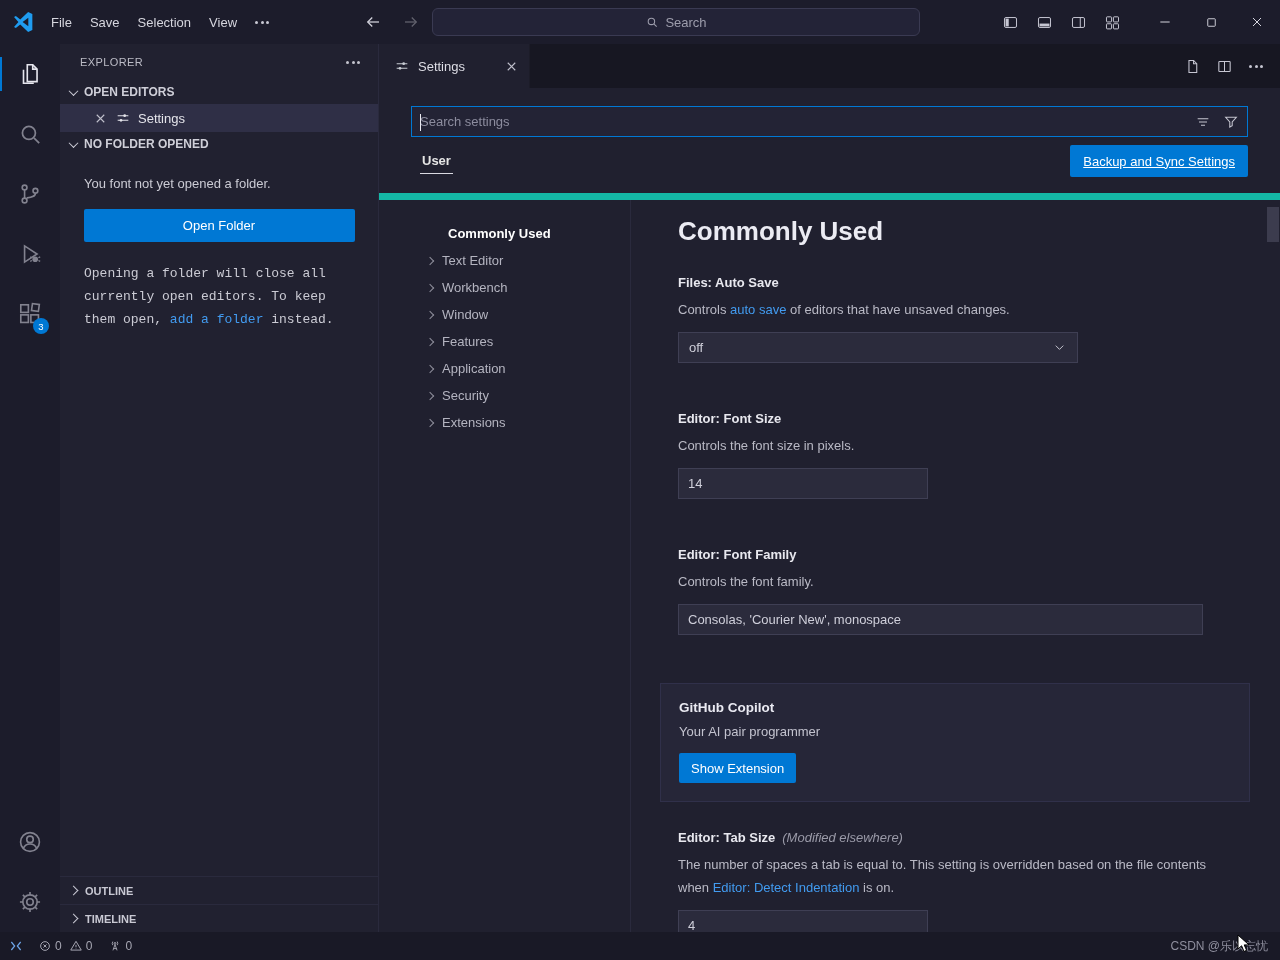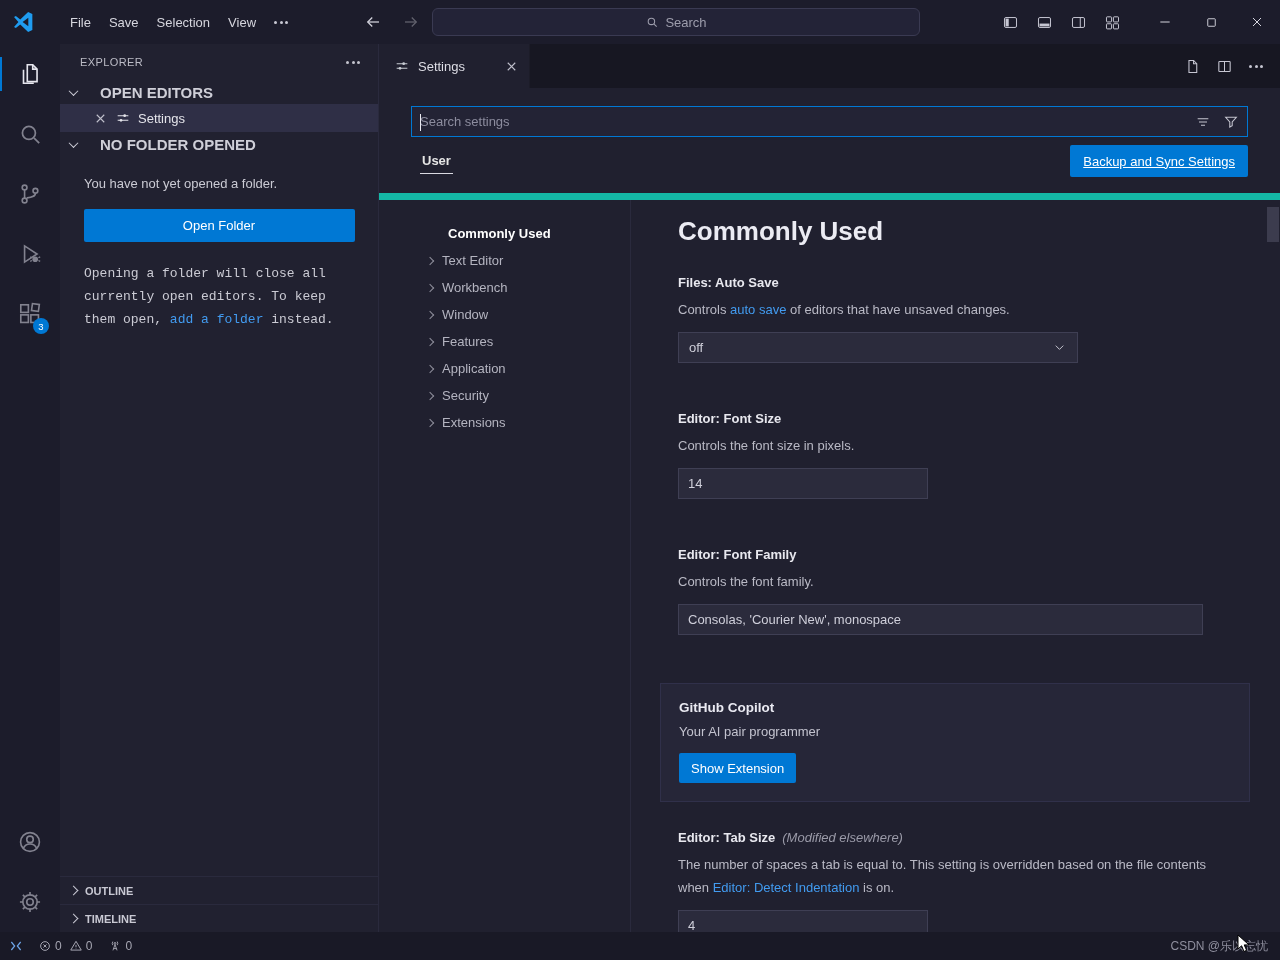--- a/index.html
+++ b/index.html
@@ -4,21 +4,21 @@
 <style>
   * { margin:0; padding:0; box-sizing:border-box; }
   html,body { width:1280px; height:960px; }
   body {
     font-family:"Liberation Sans","DejaVu Sans",sans-serif;
     font-size:13px; color:#cccccc; background:#1c1c2b; overflow:hidden;
   }
   .window { position:relative; width:1280px; height:960px; display:flex; flex-direction:column; overflow:hidden; }
 
   
-  .titlebar { flex:0 0 44px; background:#1c1c2b; display:flex; align-items:center; position:relative; z-index:5;gap:19px; }
+  .titlebar { flex:0 0 44px; background:#1c1c2b; display:flex; align-items:center; position:relative; z-index:5; }
   .logo { width:22px; height:22px; margin:0 8px 0 12px; flex:0 0 auto; }
   .menus { display:flex; align-items:center; }
   .menu-item { padding:4px 9px; color:#d6d6de; border-radius:5px; }
   .dots { display:flex; gap:2.5px; align-items:center; }
   .dots i { width:3px; height:3px; border-radius:50%; background:currentColor; }
   .menu-more { padding:6px 9px; color:#c9c9d4; }
   .nav-arrows { position:absolute; left:360px; top:0; height:44px; display:flex; gap:12px; align-items:center; }
   .nav-btn { width:26px; height:26px; display:flex; align-items:center; justify-content:center; color:#d2d2dc; }
   .nav-btn.disabled { color:#62626e; }
   .tb-search { position:absolute; left:432px; top:8px; width:488px; height:28px; background:#232337;
@@ -43,21 +43,21 @@
     background:#0078d4; color:#fff; font-size:9.5px; display:flex; align-items:center; justify-content:center; padding:0 4px; }
 
   
   .sidebar { flex:0 0 319px; background:#212130; border-right:1px solid #2a2a3d; display:flex; flex-direction:column; }
   .sidebar-title { height:36px; display:flex; align-items:center; padding:0 18px 0 20px; font-size:11px;
     letter-spacing:.4px; color:#bcbcc6; }
   .sidebar-title .more { margin-left:auto; color:#c4c4ce; }
   .chev { display:inline-block; width:7px; height:7px; border-right:1.4px solid currentColor; border-bottom:1.4px solid currentColor; }
   .chev.down { transform:rotate(45deg) translate(-1px,-1px); }
   .chev.right { transform:rotate(-45deg); }
-  .section-header { height:24px; display:flex; align-items:center; gap:23px; font-size:15px; font-weight:700;
+  .section-header { height:24px; display:flex; align-items:center; gap:7px; font-size:12px; font-weight:700;
     color:#cfcfd8; padding:0 10px; }
   .oe-item { height:28px; display:flex; align-items:center; gap:7px; padding:0 10px 0 33px; background:#2f2f46; color:#e4e4ea; }
   .nf-body { padding:16px 24px 0 24px; line-height:23px; color:#cbcbd4; }
   .open-folder-btn { display:block; width:271px; height:33px; margin:14px auto 0; background:#0078d4; color:#ffffff;
     border:none; border-radius:2px; font-size:13px; font-family:inherit; text-align:center; line-height:33px; }
   .nf-note { padding:20px 24px 0 24px; line-height:23px; color:#cbcbd4;font-family:Liberation Mono, monospace; }
   a.link { color:#429bf0; text-decoration:none; }
   .sidebar-bottom { margin-top:auto; }
   .bottom-row { height:28px; border-top:1px solid #2a2a3d; display:flex; align-items:center; gap:8px;
     padding:0 10px; font-size:11px; font-weight:700; color:#c9c9d3; }
@@ -305,21 +305,21 @@
               <circle cx="14.5" cy="8.5" r="2" fill="currentColor" stroke="none"></circle>
               <circle cx="9" cy="15.5" r="2" fill="currentColor" stroke="none"></circle>
           </svg>
         </span>
         <span>Settings</span>
       </div>
       <div class="section-header">
         <span class="chev down"></span>
         <span>NO FOLDER OPENED</span>
       </div>
-      <div class="nf-body">You have not yet opened a folder.</div>
+      <div class="nf-body">You font not yet opened a folder.</div>
       <button class="open-folder-btn">Open Folder</button>
       <div class="nf-note">
         <span>Opening a folder will close all currently open editors. To keep them open, </span><a class="link">add a folder</a><span> instead.</span>
       </div>
       <div class="sidebar-bottom">
         <div class="bottom-row">
           <span class="chev right"></span>
           <span>OUTLINE</span>
         </div>
         <div class="bottom-row">

